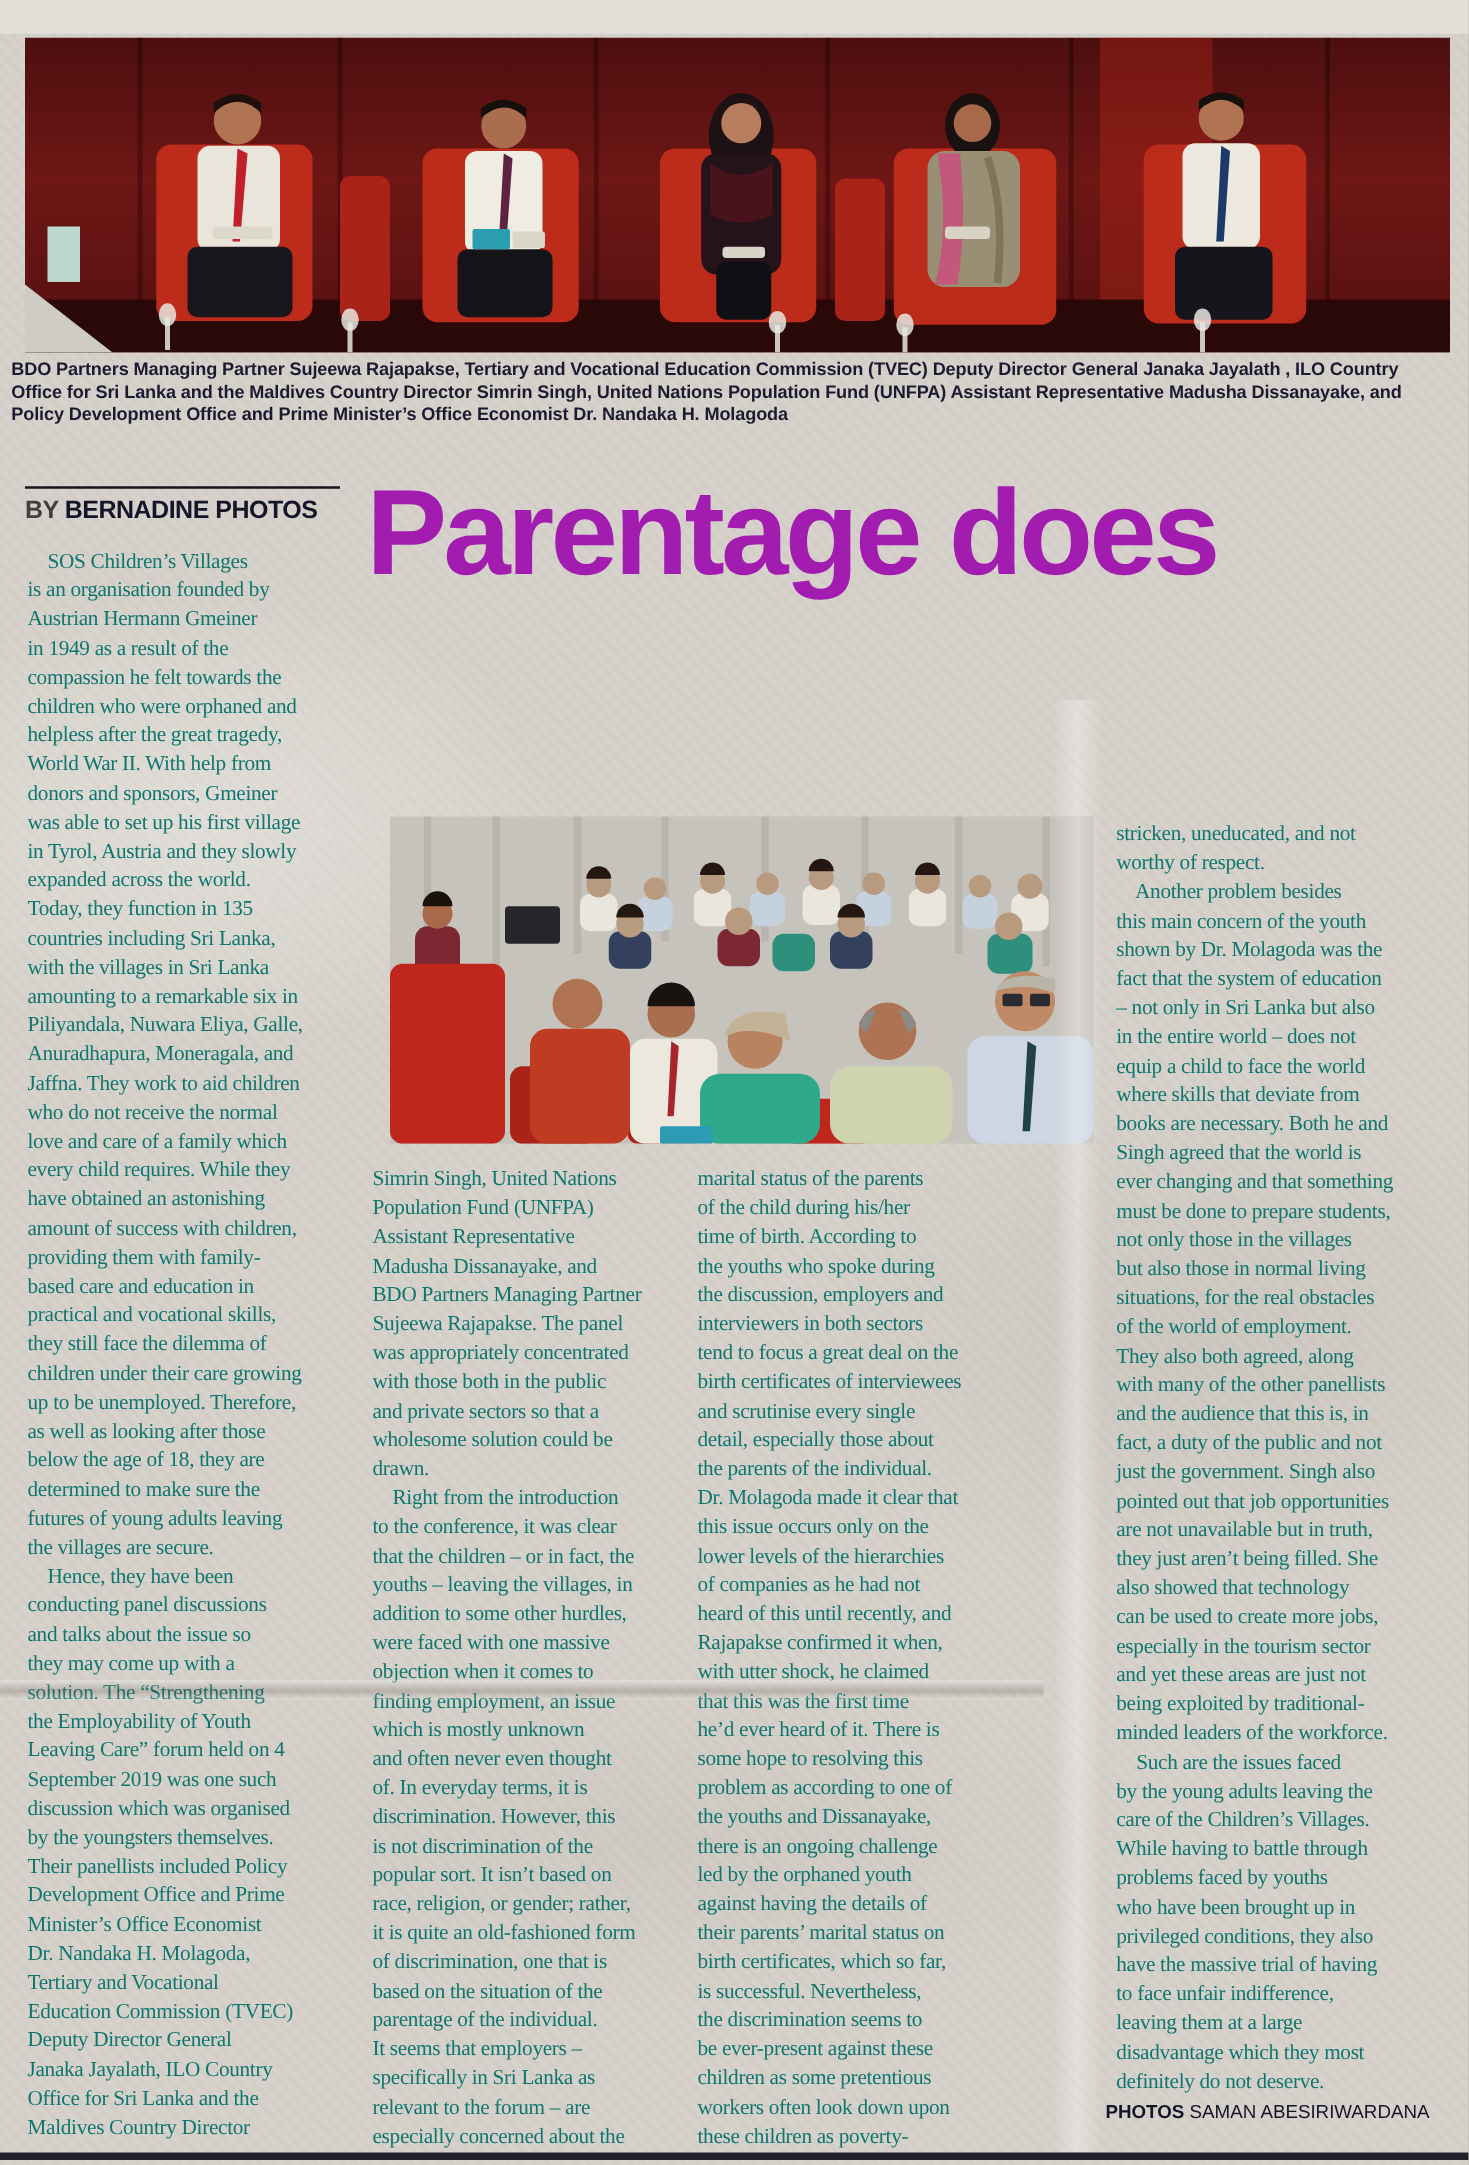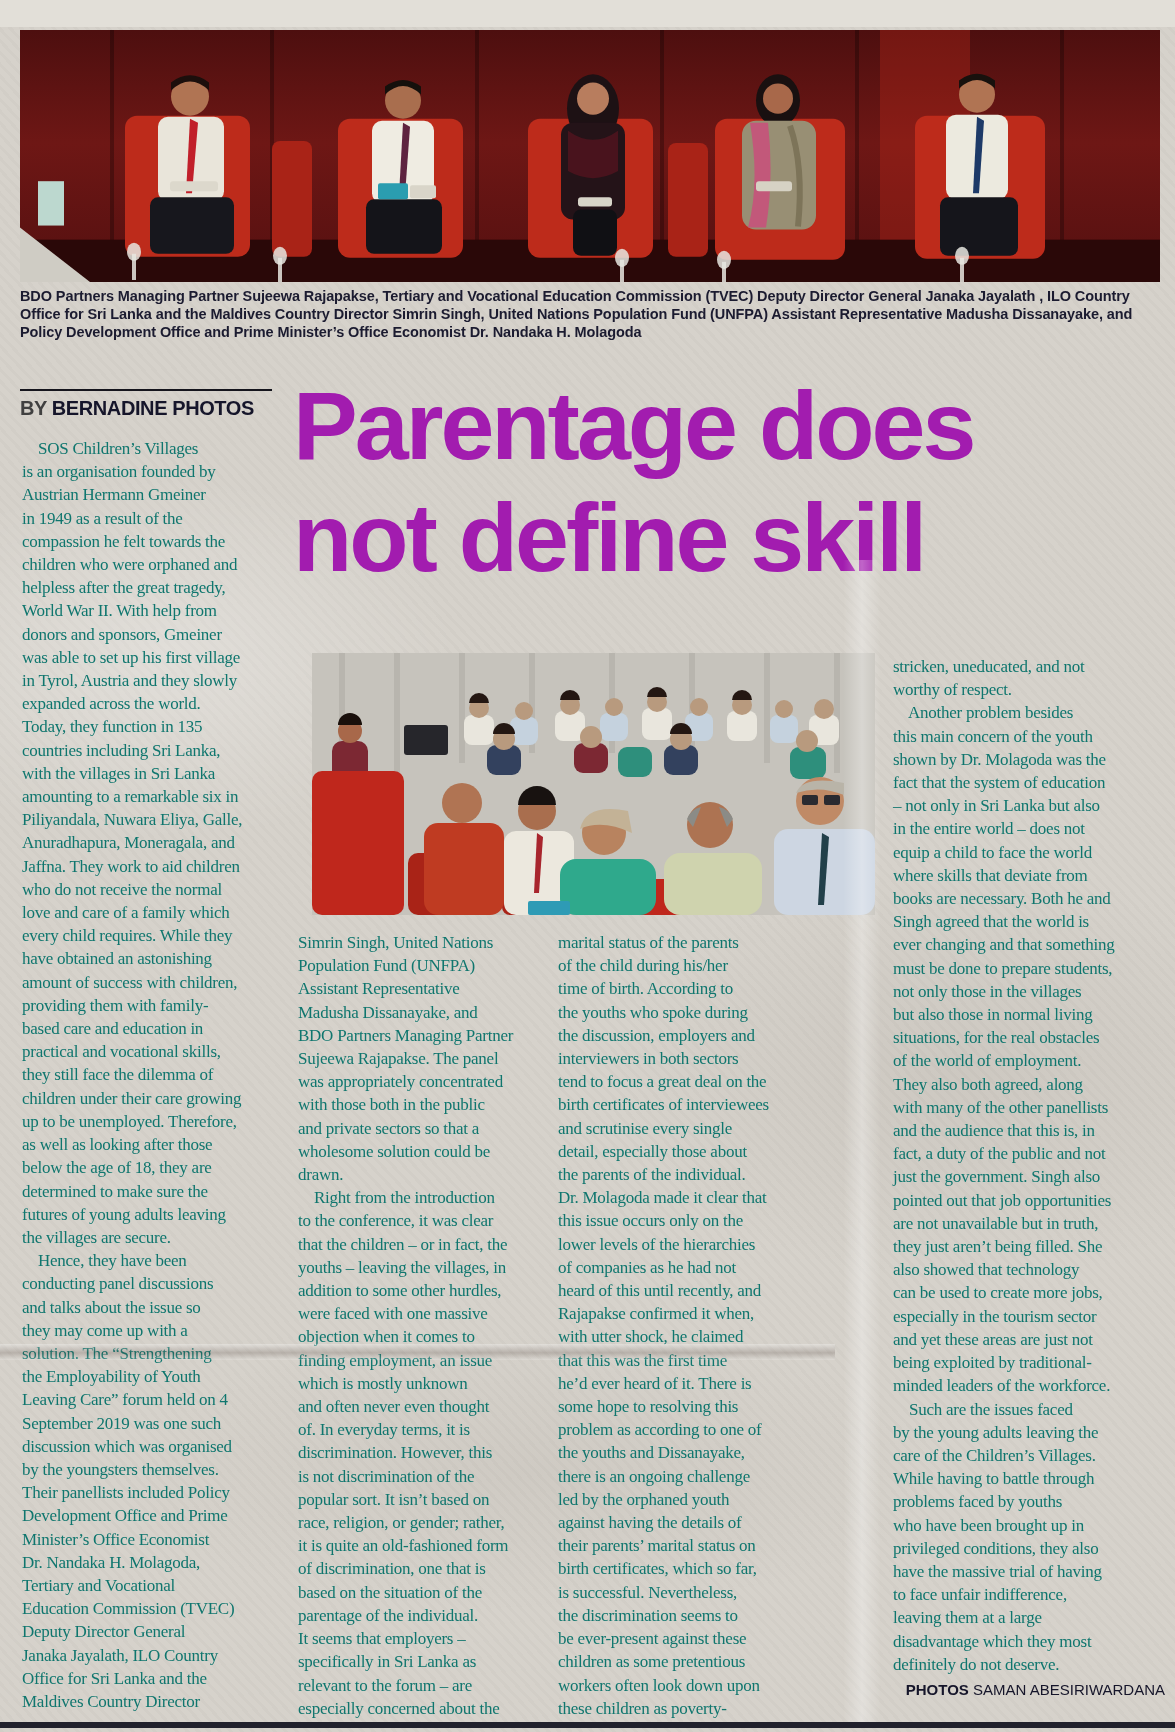--- a/index.html
+++ b/index.html
@@ -7,36 +7,36 @@
         font-family:"Liberation Serif",serif;}
   .page::before{content:"";position:absolute;inset:0;pointer-events:none;
         background:
           radial-gradient(ellipse 420px 260px at 14% 38%, rgba(255,255,255,.28), transparent 70%),
           radial-gradient(ellipse 500px 300px at 82% 62%, rgba(120,110,100,.10), transparent 70%),
           radial-gradient(ellipse 600px 200px at 45% 85%, rgba(120,110,100,.08), transparent 70%),
           repeating-linear-gradient(47deg, rgba(0,0,0,.018) 0 3px, transparent 3px 8px);}
   .abs{position:absolute;}
   .top-strip{left:0;top:0;width:1175px;height:27px;background:#e2dfd8;}
   .top-photo{left:20px;top:30px;width:1140px;height:252px;}
-  .caption{left:20px;top:287px;width:1150px;margin:0;
+  .caption{left:9px;top:287px;width:1150px;margin:0;
         font:bold 14.5px/18px "Liberation Sans",sans-serif;letter-spacing:-.1px;
         color:#1b1b30;white-space:pre;}
   .byline-rule{left:20px;top:389px;width:252px;height:2px;background:#15151d;}
   .byline{left:20px;top:396px;font:bold 20px/24px "Liberation Sans",sans-serif;
         letter-spacing:-.4px;color:#15152a;white-space:pre;}
   .byline .by{color:#404040;}
   .headline{left:293px;top:370px;margin:0;font:bold 97px/112px "Liberation Sans",sans-serif;
         letter-spacing:-3px;color:#a21caf;white-space:pre;}
   .audience-photo{left:312px;top:653px;width:563px;height:262px;}
   .col{font:17px/23.2px "Liberation Serif",serif;color:#0f766e;letter-spacing:-.25px;white-space:pre;}
   .col1{left:22px;top:437px;width:270px;}
   .col2{left:298px;top:931px;width:260px;}
   .col3{left:558px;top:931px;width:260px;}
   .col4{left:893px;top:655px;width:278px;}
-  .credit{left:863px;top:1681px;width:302px;text-align:right;
+  .credit{left:863px;top:1681px;width:302px;text-align:center;
         font:15px "Liberation Sans",sans-serif;color:#15152a;white-space:pre;}
   .credit .label{font-weight:bold;}
   .bottom-rule{left:0;top:1722px;width:1175px;height:6px;background:#20202b;}
   .crease-h{left:0;top:1344px;width:835px;height:16px;pointer-events:none;
         background:linear-gradient(rgba(255,255,255,.30), rgba(62,46,40,.20) 55%, rgba(255,255,255,.18));}
   .crease-v{left:843px;top:560px;width:38px;height:1162px;pointer-events:none;
         background:linear-gradient(90deg, transparent, rgba(255,255,255,.32), transparent);}
   svg{display:block;width:100%;height:100%;}
 </style>
 </head>
@@ -139,21 +139,21 @@
     </svg>
   </div>
 
   <p class="abs caption">BDO Partners Managing Partner Sujeewa Rajapakse, Tertiary and Vocational Education Commission (TVEC) Deputy Director General Janaka Jayalath , ILO Country
 Office for Sri Lanka and the Maldives Country Director Simrin Singh, United Nations Population Fund (UNFPA) Assistant Representative Madusha Dissanayake, and
 Policy Development Office and Prime Minister’s Office Economist Dr. Nandaka H. Molagoda</p>
 
   <div class="abs byline-rule"></div>
   <div class="abs byline"><span class="by">BY </span><span>BERNADINE PHOTOS</span></div>
 
-  <h1 class="abs headline"><span style="display:block">Parentage does</span><span style="display:block">not define skill</span></h1>
+  <h1 class="abs headline"><span style="display:block">Parentage does</span></h1>
 
   <div class="abs audience-photo">
     <svg viewBox="0 0 563 262" preserveAspectRatio="none">
       <rect width="563" height="262" fill="#c6c3bc"></rect>
       <g stroke="rgba(0,0,0,.07)" stroke-width="6">
         <line x1="30" y1="0" x2="30" y2="130"></line>
           <line x1="85" y1="0" x2="85" y2="120"></line>
         <line x1="150" y1="0" x2="150" y2="110"></line>
           <line x1="220" y1="0" x2="220" y2="100"></line>
         <line x1="300" y1="0" x2="300" y2="100"></line>

